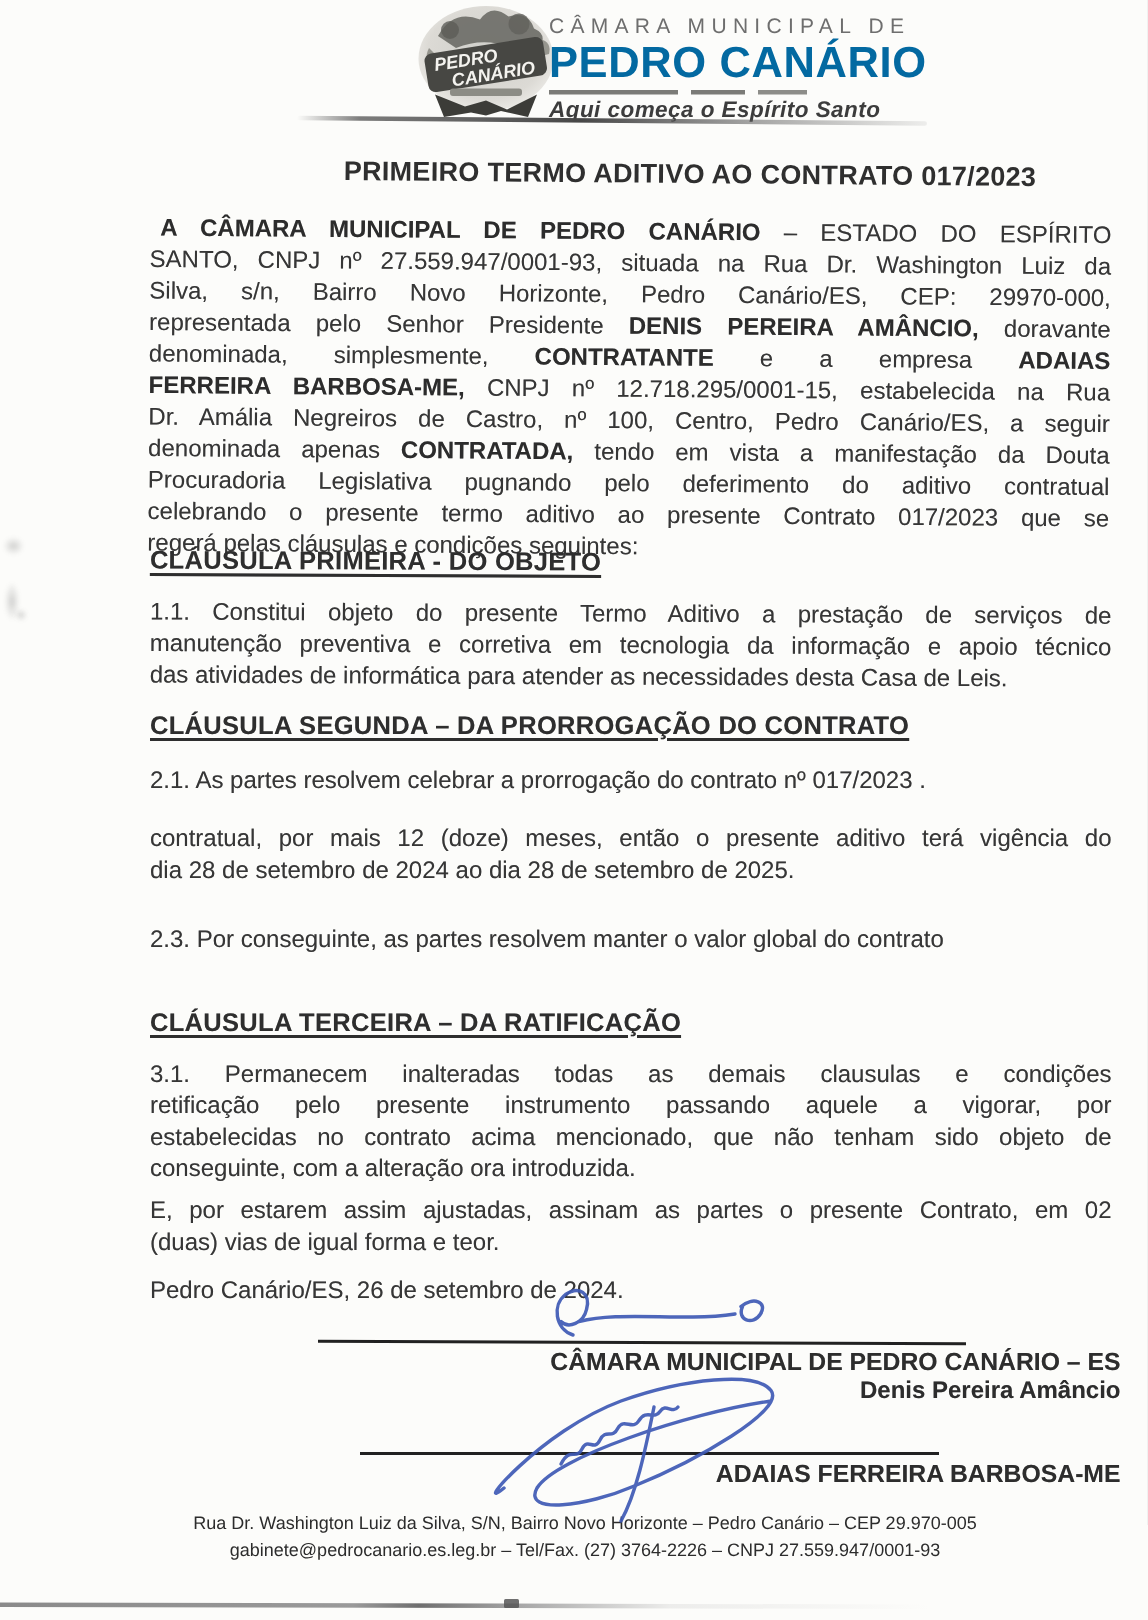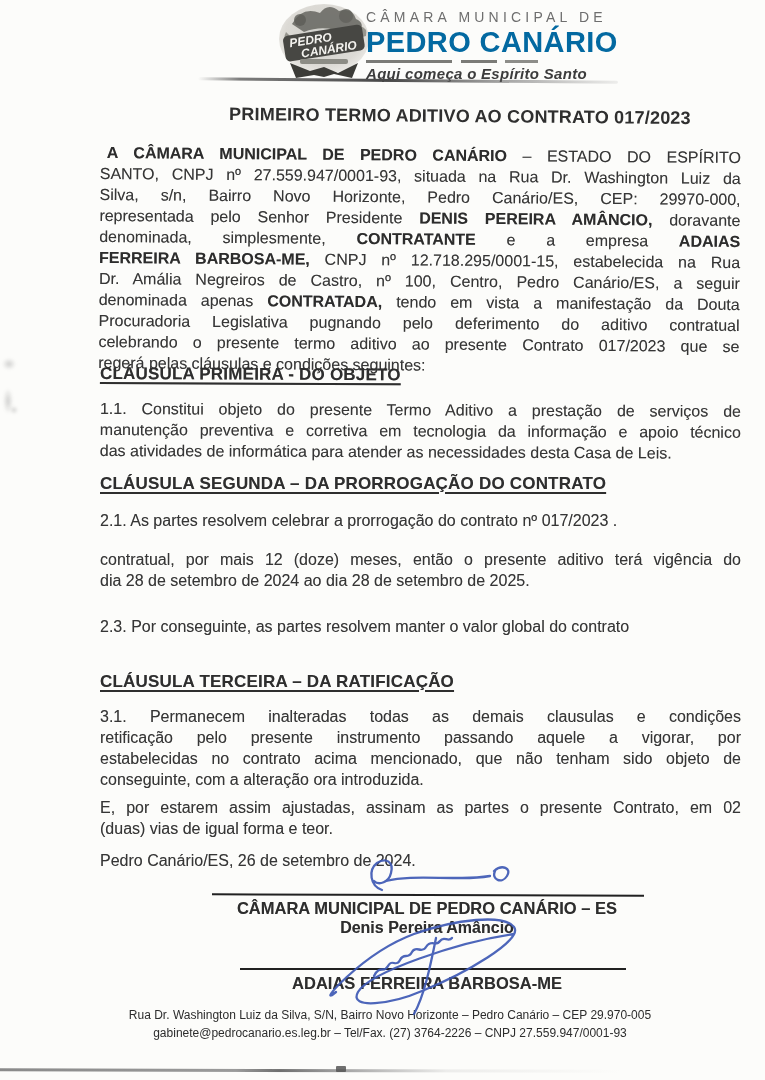--- a/index.html
+++ b/index.html
@@ -31,21 +31,21 @@
   .indent-first .pline:first-child{text-indent:7px;}
   .tilt-a{transform:rotate(.45deg);transform-origin:0 0;}
   .tilt-b{transform:rotate(.25deg);transform-origin:0 0;}
   .clause-h{position:absolute;left:100px;font-size:17px;font-weight:bold;color:#2e2e2e;letter-spacing:.2px;
     text-decoration:underline;text-underline-offset:3px;text-decoration-thickness:1.5px;
     text-shadow:0 0 .4px rgba(40,40,40,.35);}
   
   .sig-rule{position:absolute;height:2px;background:#212121;}
   #sig-rule-1{left:212px;top:894px;width:432px;transform:rotate(.2deg);}
   #sig-rule-2{left:240px;top:968px;width:386px;}
-  .sig-center{position:absolute;left:107px;width:640px;text-align:center;font-weight:bold;color:#2d2d2d;
+  .sig-center{position:absolute;left:107px;width:640px;text-align:right;font-weight:bold;color:#2d2d2d;
     text-shadow:0 0 .4px rgba(40,40,40,.35);}
   #sig-org-1{top:899px;font-size:16.5px;}
   #sig-name-1{top:919px;font-size:16px;}
   #sig-name-2{top:974px;font-size:16.5px;}
   .ink{position:absolute;z-index:5;}
   #ink-1{left:362px;top:854px;}
   #ink-2{left:308px;top:912px;}
   
   .footer{position:absolute;left:30px;top:1007px;width:720px;text-align:center;
     font-size:12px;line-height:17.5px;color:#2c2c2c;}

